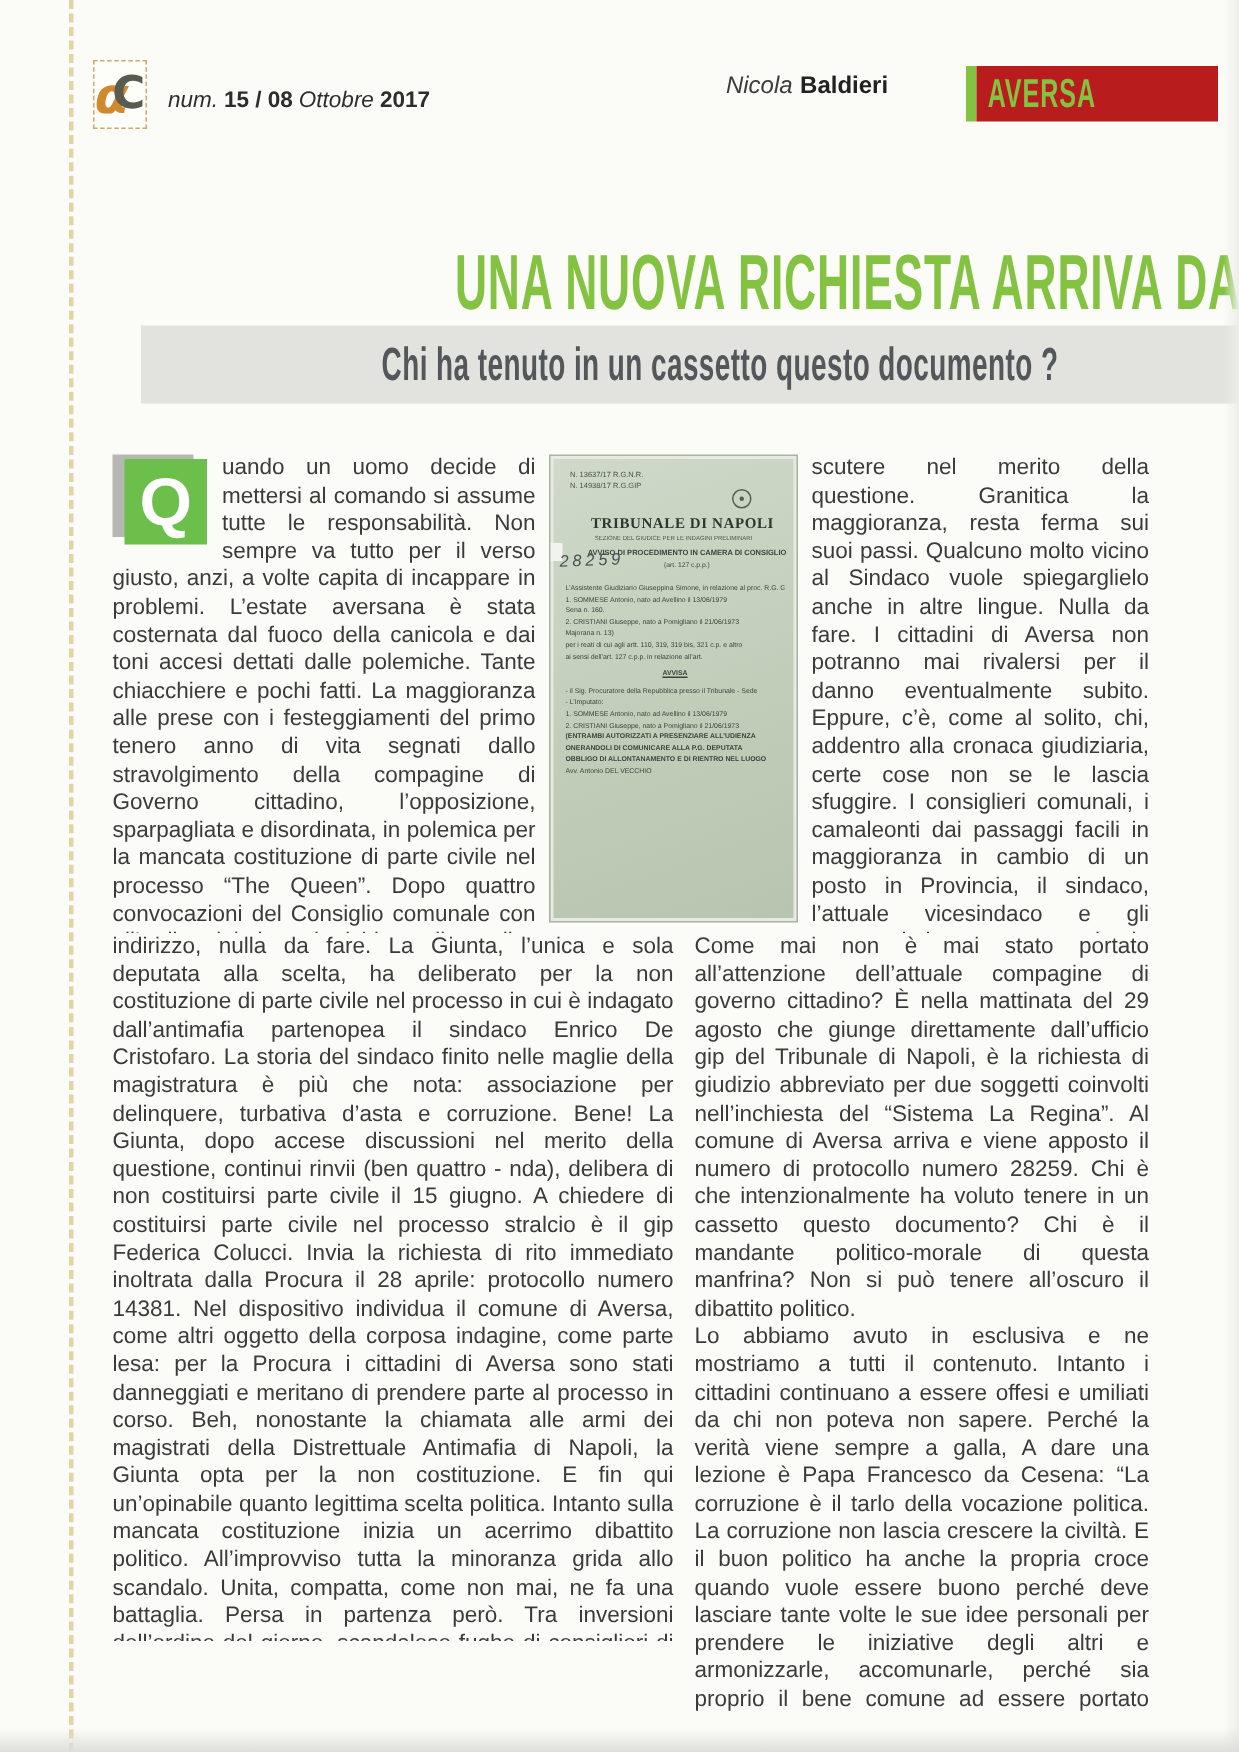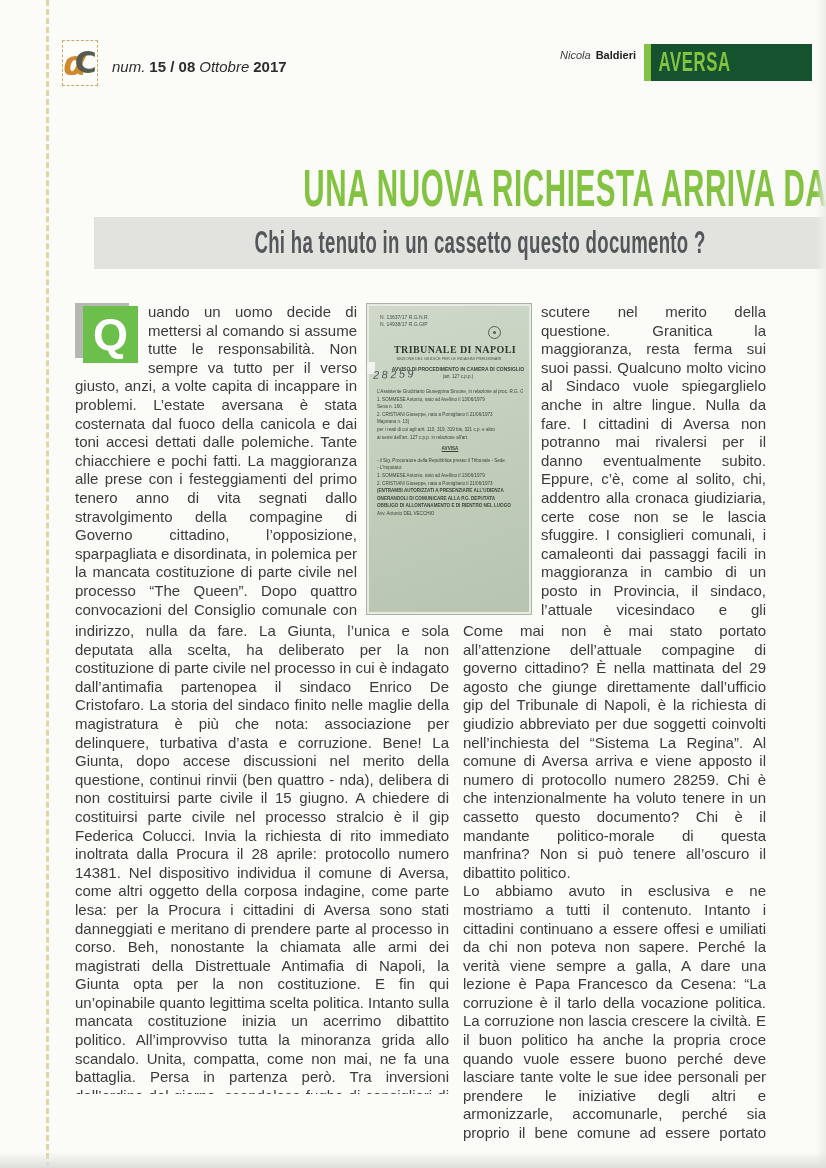--- a/index.html
+++ b/index.html
@@ -24,27 +24,27 @@
   .logo-box { position:absolute; left:62px; top:40px; width:36px; height:46px;
               border:1px dashed #cfa86b; background:#fdfdfa; display:flex;
               align-items:center; justify-content:center; }
   .logo-alpha { font-family:"DejaVu Sans", sans-serif; font-style:italic; font-weight:bold;
               font-size:33px; color:#d0892f; line-height:1; }
   .logo-c { font-family:"DejaVu Sans", sans-serif; font-weight:bold; font-size:30px;
               color:#575c4f; line-height:1; margin-left:-11px; }
   .issue-line { position:absolute; left:112px; top:58px; font-size:15px; color:#2d2d2d; }
   .issue-line .it { font-style:italic; margin-right:4px; }
   .issue-line .bd { font-weight:bold; margin-right:4px; }
-  .author { position:absolute; left:440px; top:49px; width:196px; text-align:right;
-            font-size:11px; color:#222; }
+  .author { position:absolute; left:440px; top:49px; width:196px; text-align:center;
+            font-size:16px; color:#222; }
   .author .first { font-style:italic; font-weight:normal; color:#3c3c3c; margin-right:5px; }
   .author .last { font-weight:bold; }
   .section-bar { position:absolute; left:644px; top:44px; width:7px; height:37px; background:#84c341; }
   .section-band { position:absolute; left:651px; top:44px; width:161px; height:37px;
-            background:#14532d; overflow:hidden; }
+            background:#b91c1c; overflow:hidden; }
   .section-band .label { display:inline-block; transform:scaleX(.62); transform-origin:left center;
             font-weight:bold; font-size:27px; line-height:37px; letter-spacing:1px;
             color:#84c341; padding-left:12px; white-space:nowrap; }
 
   
   .headline { position:absolute; left:40px; top:158px; width:746px; text-align:center;
             color:#84c341; font-weight:bold; white-space:nowrap; }
   .headline span { display:inline-block; font-size:51px; letter-spacing:1px;
             transform:scale(.58,1.02); transform-origin:center top; }
   .sub-band { position:absolute; left:54px; top:217px; width:772px; height:52px;

